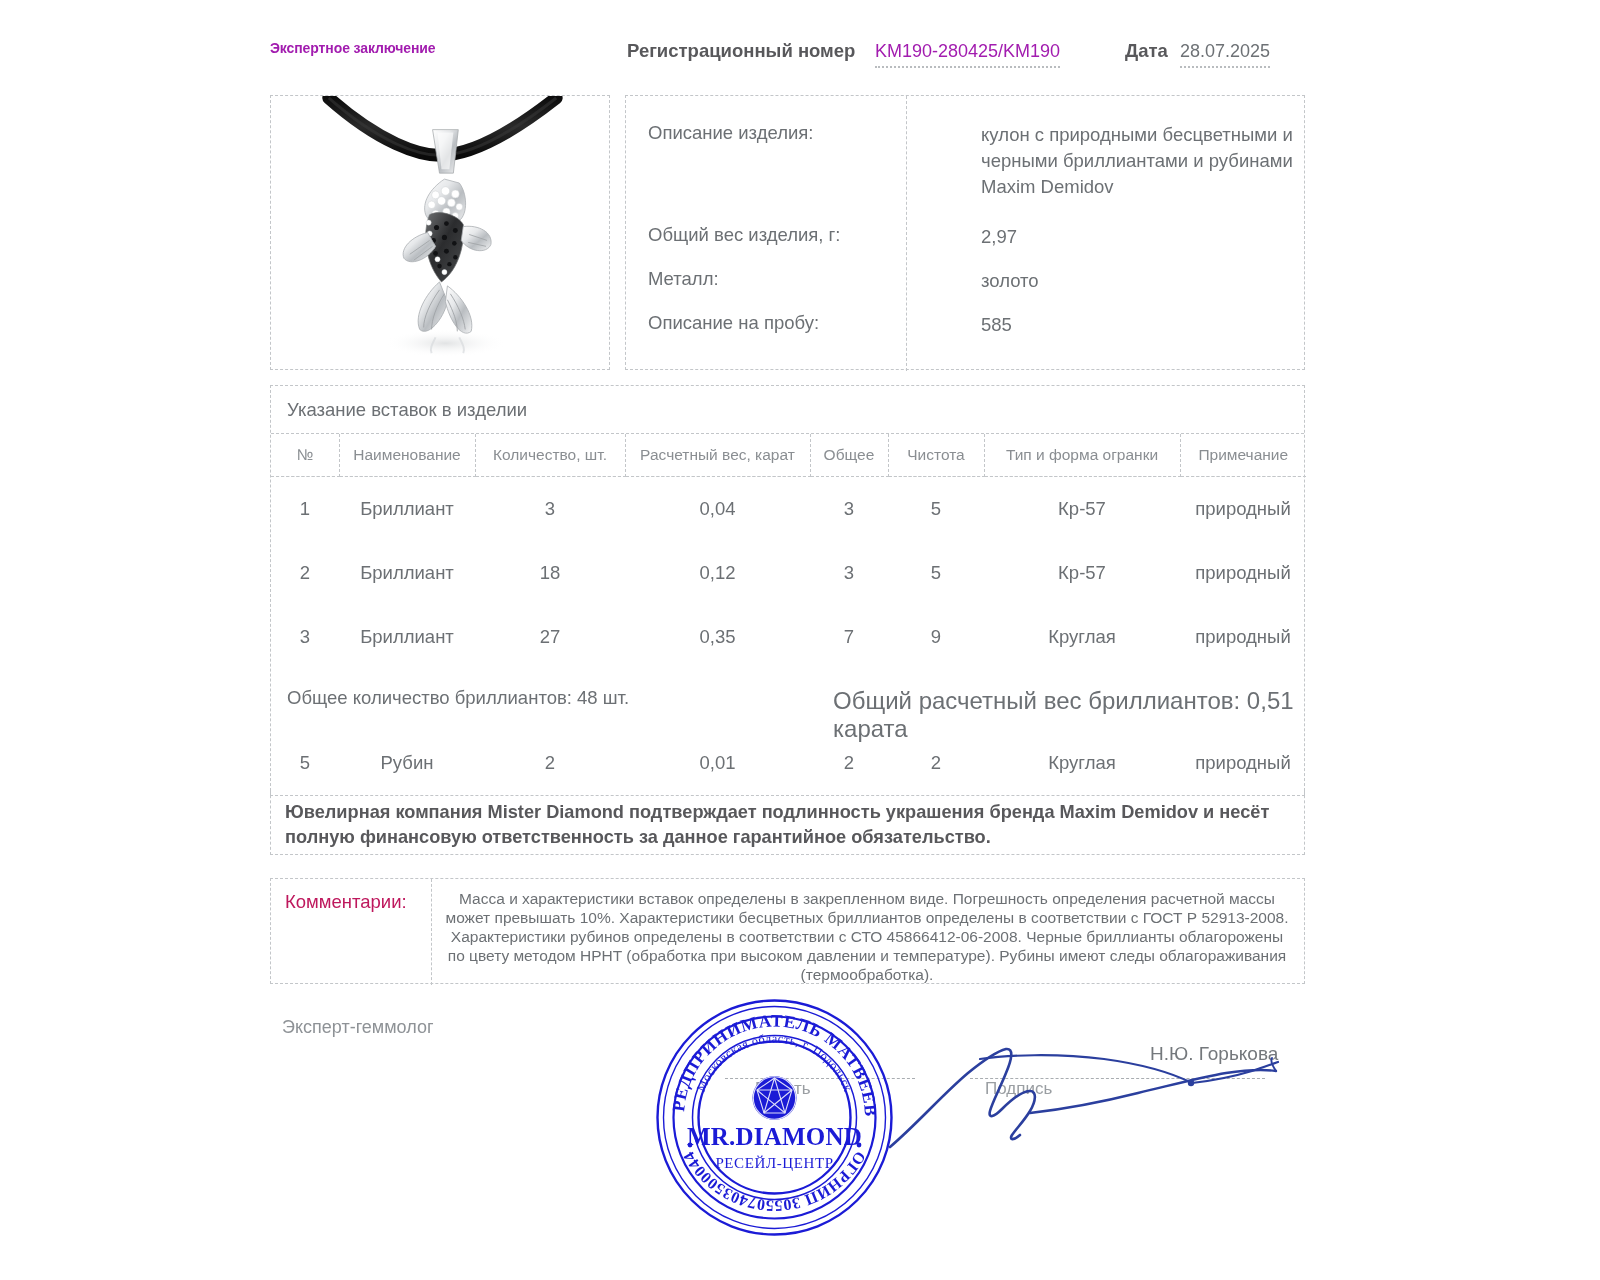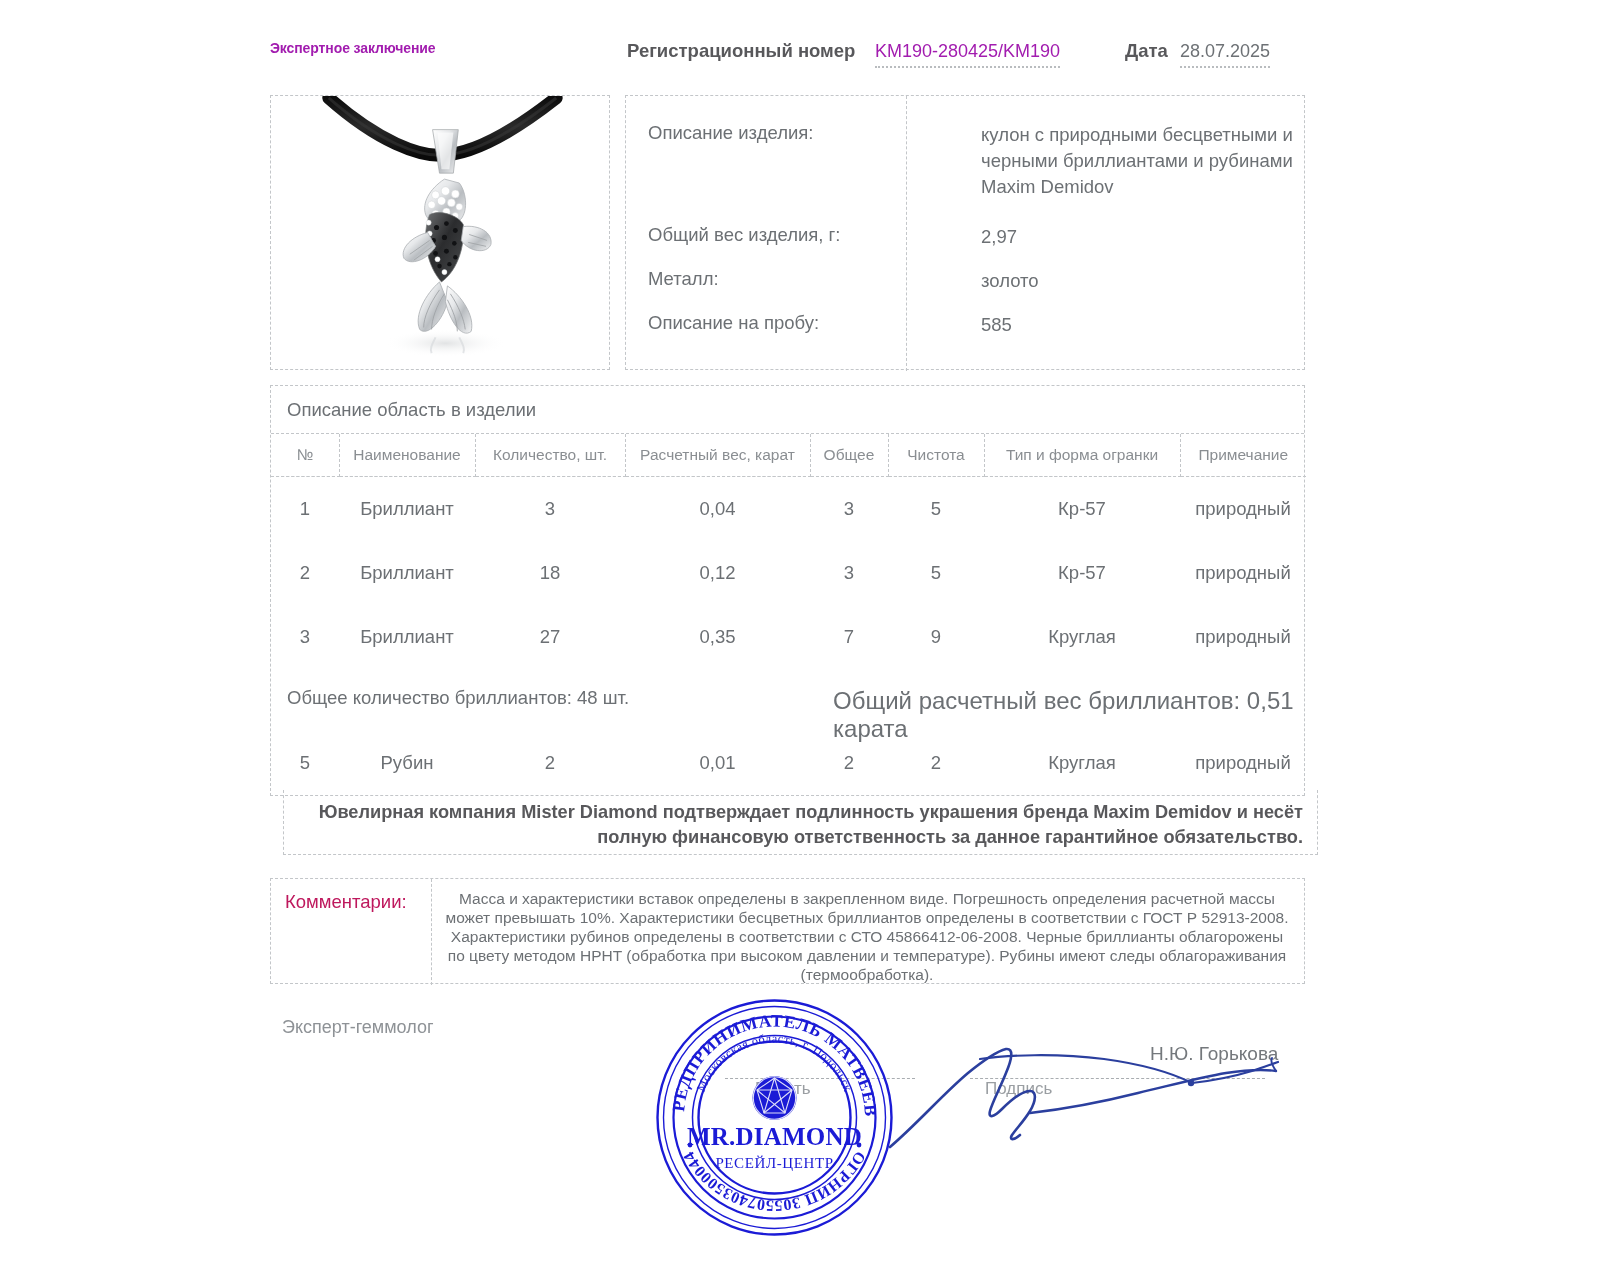--- a/index.html
+++ b/index.html
@@ -181,27 +181,26 @@
   .totals-right {
     position: absolute;
     left: 562px; top: 18px;
     font-size: 24px;
     color: #6c7074;
   }
 
   
   .guarantee {
     position: absolute;
-    left: 13px; top: 790px;
+    left: 0; top: 790px;
     width: 1035px;
     height: 65px;
     border: 1.5px dashed #c3c6c9;
     border-top: none;
     box-sizing: border-box;
-    text-align: right;
   }
   .guarantee p {
     margin: 0;
     padding: 10px 14px 0 14px;
     font-size: 18.2px;
     font-weight: bold;
     color: #58585b;
     line-height: 25px;
   }
 
@@ -428,21 +427,21 @@
       </div>
 
       <div class="spec-row" style="left:22px; top:216px; width:640px;">
         <div class="spec-label">Описание на пробу:</div>
         <div class="spec-value">585</div>
       </div>
     </div>
   </div>
 
   <div class="table-wrap">
-    <div class="table-caption">Описание область в изделии</div>
+    <div class="table-caption">Указание вставок в изделии</div>
 
     <table class="ins">
       <colgroup>
         <col class="col-num">
           <col class="col-name">
           <col class="col-qty">
           <col class="col-wt">
         <col class="col-color">
           <col class="col-clar">
           <col class="col-cut">

